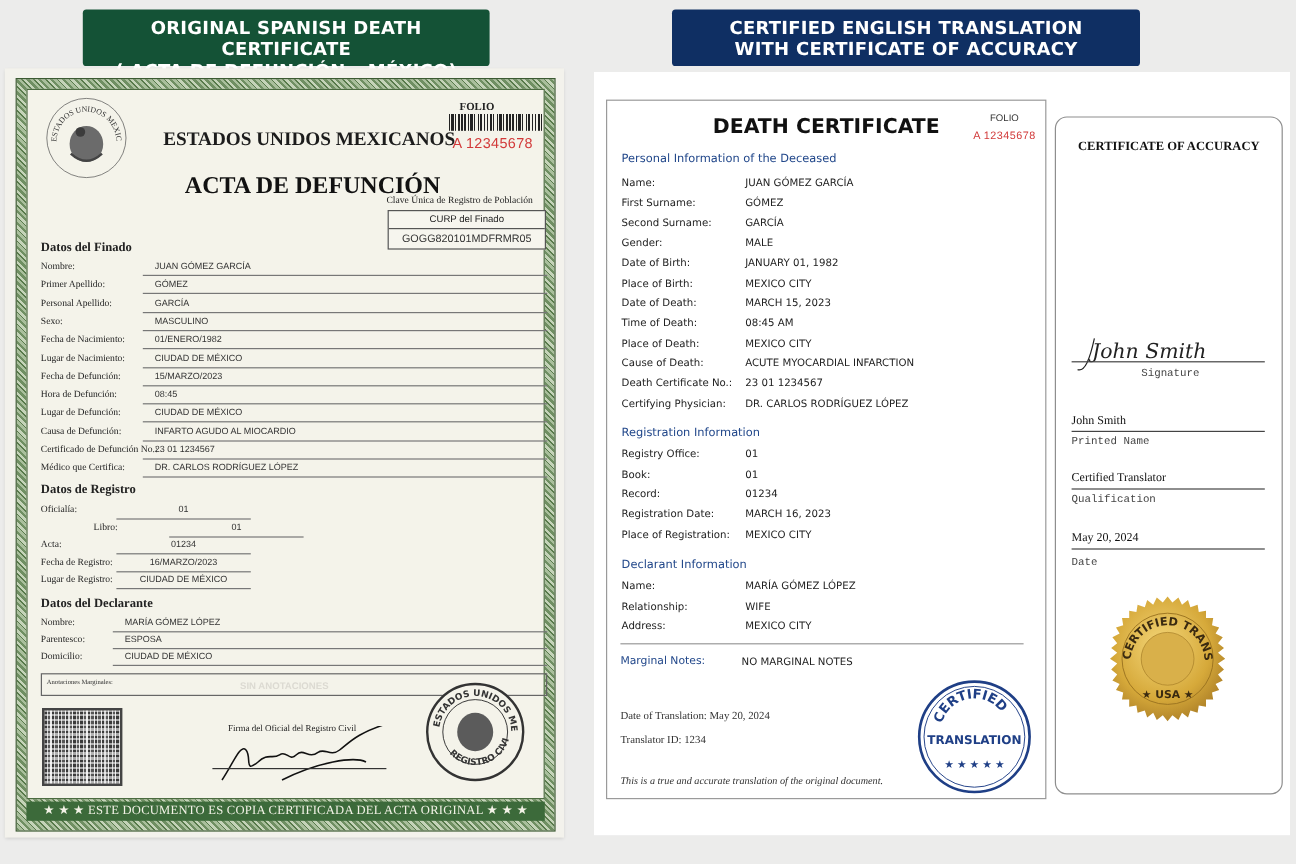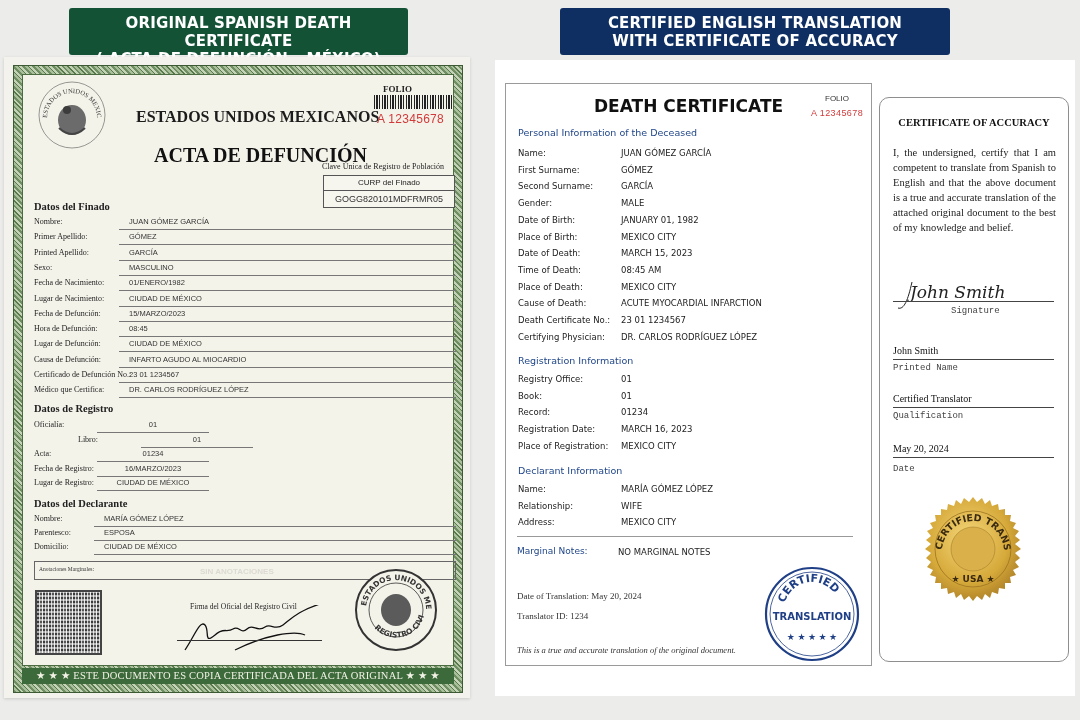--- a/index.html
+++ b/index.html
@@ -122,21 +122,21 @@
       <span class="lbl">Nombre:</span>
       <span class="val" style="left: 95px;">JUAN GÓMEZ GARCÍA</span>
       <span class="line" style="left: 85px; width: 337px;"></span>
     </div>
     <div class="es-row" style="top: 230.3px; width: 422px;">
       <span class="lbl">Primer Apellido:</span>
       <span class="val" style="left: 95px;">GÓMEZ</span>
       <span class="line" style="left: 85px; width: 337px;"></span>
     </div>
     <div class="es-row" style="top: 245.6px; width: 422px;">
-      <span class="lbl">Printed Apellido:</span>
+      <span class="lbl">Personal Apellido:</span>
       <span class="val" style="left: 95px;">GARCÍA</span>
       <span class="line" style="left: 85px; width: 337px;"></span>
     </div>
     <div class="es-row" style="top: 260.9px; width: 422px;">
       <span class="lbl">Sexo:</span>
       <span class="val" style="left: 95px;">MASCULINO</span>
       <span class="line" style="left: 85px; width: 337px;"></span>
     </div>
     <div class="es-row" style="top: 276.2px; width: 422px;">
       <span class="lbl">Fecha de Nacimiento:</span>
@@ -360,21 +360,20 @@
     <circle cx="48" cy="48" r="46" fill="none" stroke="#1f3f86" stroke-width="2.2"></circle>
     <circle cx="48" cy="48" r="42" fill="none" stroke="#1f3f86" stroke-width="0.8"></circle>
     <text font-size="11" font-weight="bold" font-family="DejaVu Sans, sans-serif" fill="#1f3f86"><textPath href="#stTop" startOffset="8%">CERTIFIED</textPath></text>
     <text x="48" y="54" text-anchor="middle" font-size="10" font-weight="bold" font-family="DejaVu Sans, sans-serif" fill="#1f3f86">TRANSLATION</text>
     <text x="48" y="74" text-anchor="middle" font-size="9" fill="#1f3f86">★ ★ ★ ★ ★</text>
   </svg>
 </div>
 
 <div class="coa">
   <div class="coa-title">CERTIFICATE OF ACCURACY</div>
-  <div class="coa-body">I, the undersigned, certify that I am competent to translate from Spanish to English and that the above document is a true and accurate translation of the attached original document to the best of my knowledge and belief.</div>
   <svg class="coa-sig" viewBox="0 0 130 42">
     <text x="20" y="28" font-family="DejaVu Serif, serif" font-style="italic" font-size="17" fill="#222">John Smith</text>
     <path d="M22,12 C18,30 14,40 8,38" stroke="#222" stroke-width="1" fill="none"></path>
   </svg>
   <div class="coa-line" style="top:203px;"></div>
   <div class="coa-cap" style="left:71px;top:208px;">Signature</div>
 
   <div class="coa-val" style="top:247px;">John Smith</div>
   <div class="coa-line" style="top:261px;"></div>
   <div class="coa-cap" style="left:13px;top:265px;">Printed Name</div>

